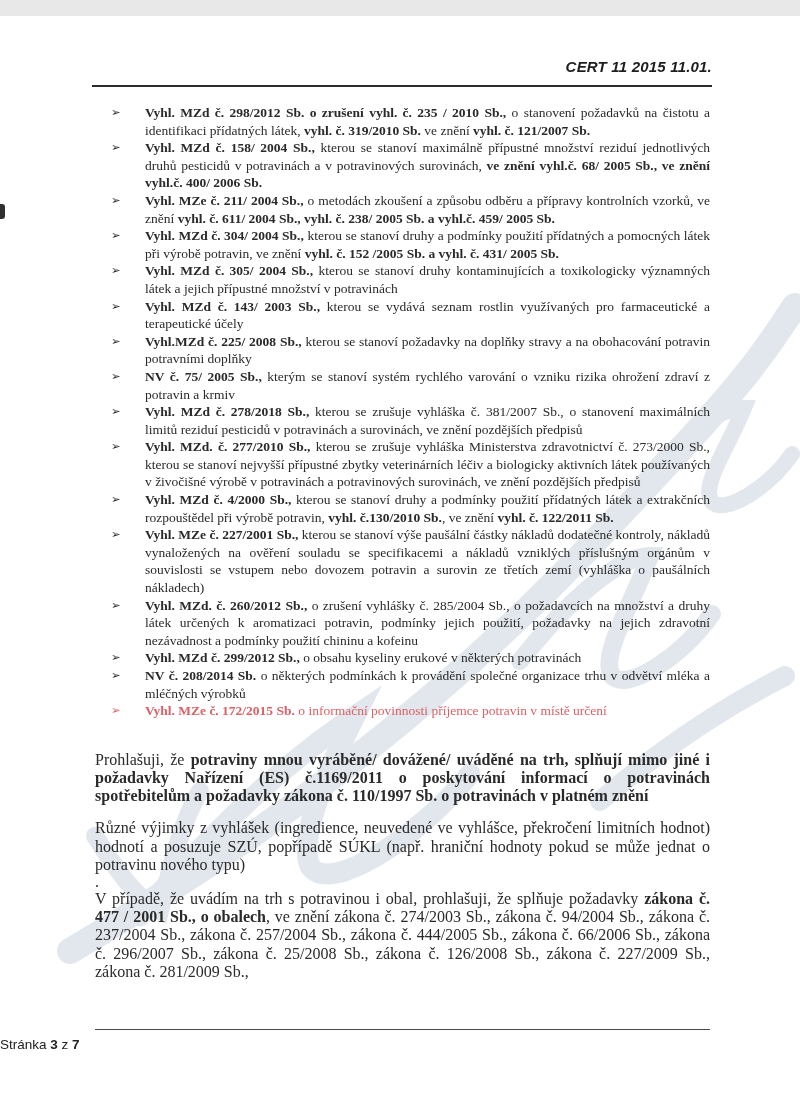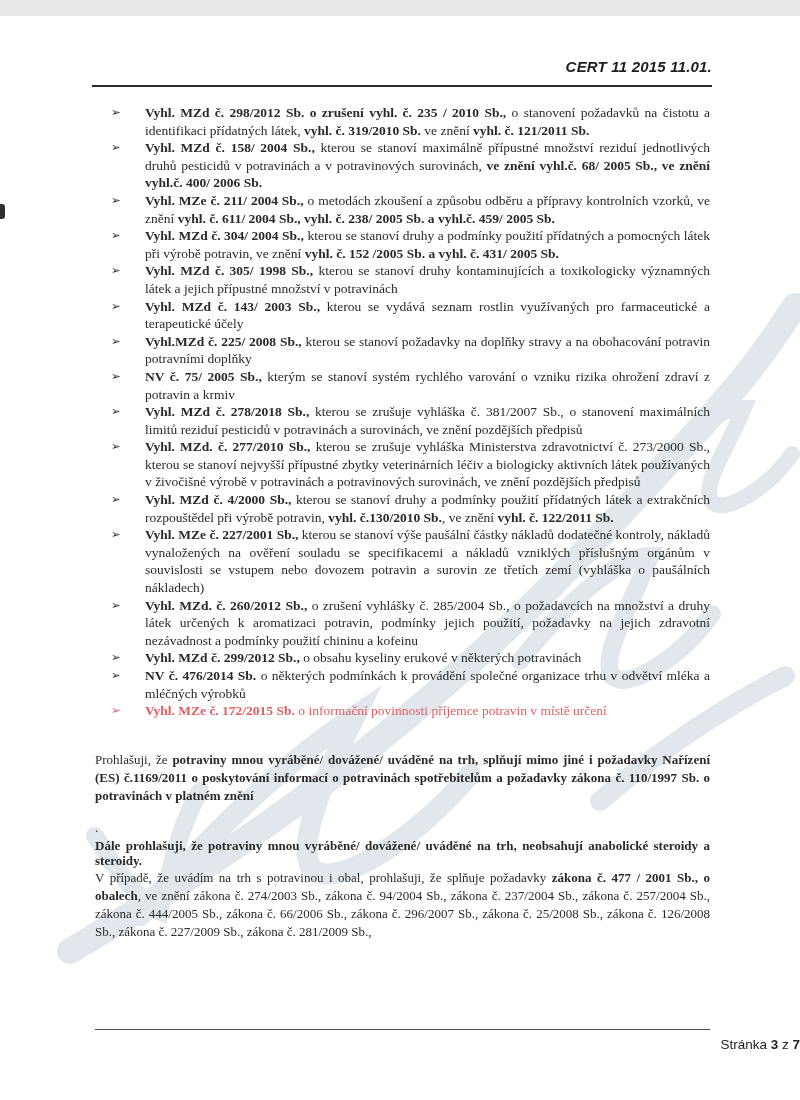--- a/index.html
+++ b/index.html
@@ -22,29 +22,29 @@
   .header-rule{position:absolute;top:69px;left:92px;right:88px;height:2px;background:#2b2b2b;z-index:1;}
   .content{position:absolute;top:88px;left:95px;right:90px;z-index:1;}
   .reg-list{list-style:none;margin:0;padding:0;font-size:13.5px;line-height:17.6px;}
   .reg-list li{position:relative;padding-left:50px;text-align:justify;}
   .reg-list .marker{
     position:absolute;left:16px;top:0;
     font-family:"DejaVu Sans", sans-serif;font-size:11.5px;color:#2a2a2a;
   }
   .reg-list li.red, .reg-list li.red .marker{color:var(--accent-red);}
   .reg-list b, #paras b{font-weight:700;}
-  #paras p{margin:0;font-size:13px;line-height:18.2px;text-align:justify;}
+  #paras p{margin:0;font-size:16px;line-height:18.2px;text-align:justify;}
   #paras p:nth-child(1){margin-top:31px;}
   #paras p:nth-child(2){margin-top:14px;}
   #paras p:nth-child(3){margin-top:0;line-height:15px;}
   #paras p:nth-child(4){margin-top:1px;}
   #paras p:nth-child(5){margin-top:37px;}
   .footer-rule{position:absolute;top:1013px;left:95px;right:90px;height:1px;background:#4a4a4a;z-index:1;}
   .footer{
-    position:absolute;top:1021px;left:0;right:0;text-align:right;z-index:1;
+    position:absolute;top:1021px;left:0;right:0;text-align:left;z-index:1;
     font-family:"Liberation Sans", sans-serif;font-size:13.5px;color:#222;
   }
 </style>
 </head>
 <body>
 
 <div class="page">
 
   <svg class="watermark" width="800" height="1100" viewBox="0 0 800 1100">
     <g fill="none" stroke="#c6d0dd" stroke-linecap="round" opacity="0.5">
@@ -59,41 +59,41 @@
 
   <div class="scan-mark"></div>
 
   <div class="header">
     <span class="doc-code">CERT 11 2015 11.01.</span>
   </div>
   <div class="header-rule"></div>
 
   <div class="content">
     <ul class="reg-list" id="reg-list">
-        <li><span class="marker">➢</span><b>Vyhl. MZd č. 298/2012 Sb. o zrušení vyhl. č. 235 / 2010 Sb.,</b><span> o stanovení požadavků na čistotu a identifikaci přídatných látek, </span><b>vyhl. č. 319/2010 Sb.</b><span> ve znění </span><b>vyhl. č. 121/2011 Sb.</b></li>
+        <li><span class="marker">➢</span><b>Vyhl. MZd č. 298/2012 Sb. o zrušení vyhl. č. 235 / 2010 Sb.,</b><span> o stanovení požadavků na čistotu a identifikaci přídatných látek, </span><b>vyhl. č. 319/2010 Sb.</b><span> ve znění </span><b>vyhl. č. 121/2007 Sb.</b></li>
         <li><span class="marker">➢</span><b>Vyhl. MZd č. 158/ 2004 Sb.,</b><span> kterou se stanoví maximálně přípustné množství reziduí jednotlivých druhů pesticidů v potravinách a v potravinových surovinách, </span><b>ve znění vyhl.č. 68/ 2005 Sb., ve znění vyhl.č. 400/ 2006 Sb.</b></li>
         <li><span class="marker">➢</span><b>Vyhl. MZe č. 211/ 2004 Sb.,</b><span> o metodách zkoušení a způsobu odběru a přípravy kontrolních vzorků, ve znění </span><b>vyhl. č. 611/ 2004 Sb., vyhl. č. 238/ 2005 Sb. a vyhl.č. 459/ 2005 Sb.</b></li>
         <li><span class="marker">➢</span><b>Vyhl. MZd č. 304/ 2004 Sb.,</b><span> kterou se stanoví druhy a podmínky použití přídatných a pomocných látek při výrobě potravin, ve znění </span><b>vyhl. č. 152 /2005 Sb. a vyhl. č. 431/ 2005 Sb.</b></li>
-        <li><span class="marker">➢</span><b>Vyhl. MZd č. 305/ 1998 Sb.,</b><span> kterou se stanoví druhy kontaminujících a toxikologicky významných látek a jejich přípustné množství v potravinách</span></li>
+        <li><span class="marker">➢</span><b>Vyhl. MZd č. 305/ 2004 Sb.,</b><span> kterou se stanoví druhy kontaminujících a toxikologicky významných látek a jejich přípustné množství v potravinách</span></li>
         <li><span class="marker">➢</span><b>Vyhl. MZd č. 143/ 2003 Sb.,</b><span> kterou se vydává seznam rostlin využívaných pro farmaceutické a terapeutické účely</span></li>
         <li><span class="marker">➢</span><b>Vyhl.MZd č. 225/ 2008 Sb.,</b><span> kterou se stanoví požadavky na doplňky stravy a na obohacování potravin potravními doplňky</span></li>
         <li><span class="marker">➢</span><b>NV č. 75/ 2005 Sb.,</b><span> kterým se stanoví systém rychlého varování o vzniku rizika ohrožení zdraví z potravin a krmiv</span></li>
         <li><span class="marker">➢</span><b>Vyhl. MZd č. 278/2018 Sb.,</b><span> kterou se zrušuje vyhláška č. 381/2007 Sb., o stanovení maximálních limitů reziduí pesticidů v potravinách a surovinách, ve znění pozdějších předpisů</span></li>
         <li><span class="marker">➢</span><b>Vyhl. MZd. č. 277/2010 Sb.,</b><span> kterou se zrušuje vyhláška Ministerstva zdravotnictví č. 273/2000 Sb., kterou se stanoví nejvyšší přípustné zbytky veterinárních léčiv a biologicky aktivních látek používaných v živočišné výrobě v potravinách a potravinových surovinách, ve znění pozdějších předpisů</span></li>
         <li><span class="marker">➢</span><b>Vyhl. MZd č. 4/2000 Sb.,</b><span> kterou se stanoví druhy a podmínky použití přídatných látek a extrakčních rozpouštědel při výrobě potravin, </span><b>vyhl. č.130/2010 Sb.</b><span>, ve znění </span><b>vyhl. č. 122/2011 Sb.</b></li>
         <li><span class="marker">➢</span><b>Vyhl. MZe č. 227/2001 Sb.,</b><span> kterou se stanoví výše paušální částky nákladů dodatečné kontroly, nákladů vynaložených na ověření souladu se specifikacemi a nákladů vzniklých příslušným orgánům v souvislosti se vstupem nebo dovozem potravin a surovin ze třetích zemí (vyhláška o paušálních nákladech)</span></li>
         <li><span class="marker">➢</span><b>Vyhl. MZd. č. 260/2012 Sb.,</b><span> o zrušení vyhlášky č. 285/2004 Sb., o požadavcích na množství a druhy látek určených k aromatizaci potravin, podmínky jejich použití, požadavky na jejich zdravotní nezávadnost a podmínky použití chininu a kofeinu</span></li>
         <li><span class="marker">➢</span><b>Vyhl. MZd č. 299/2012 Sb.,</b><span> o obsahu kyseliny erukové v některých potravinách</span></li>
-        <li><span class="marker">➢</span><b>NV č. 476/2014 Sb.</b><span> o některých podmínkách k provádění společné organizace trhu v odvětví mléka a mléčných výrobků</span></li>
+        <li><span class="marker">➢</span><b>NV č. 208/2014 Sb.</b><span> o některých podmínkách k provádění společné organizace trhu v odvětví mléka a mléčných výrobků</span></li>
         <li class="red"><span class="marker">➢</span><b>Vyhl. MZe č. 172/2015 Sb.</b><span> o informační povinnosti příjemce potravin v místě určení</span></li>
       </ul>
     <div id="paras">
         <p><span>Prohlašuji, že </span><b>potraviny mnou vyráběné/ dovážené/ uváděné na trh, splňují mimo jiné i požadavky Nařízení (ES) č.1169/2011 o poskytování informací o potravinách spotřebitelům a požadavky zákona č. 110/1997 Sb. o potravinách v platném znění</b></p>
+        <p><span>Různé výjimky z vyhlášek (ingredience, neuvedené ve vyhlášce, překročení limitních hodnot) hodnotí a posuzuje SZÚ, popřípadě SÚKL (např. hraniční hodnoty pokud se může jednat o potravinu nového typu)</span></p>
         <p><span>.</span></p>
-        <p><b>Dále prohlašuji, že potraviny mnou vyráběné/ dovážené/ uváděné na trh, neobsahují anabolické steroidy a steroidy.</b></p>
         <p><span>V případě, že uvádím na trh s potravinou i obal, prohlašuji, že splňuje požadavky </span><b>zákona č. 477 / 2001 Sb., o obalech</b><span>, ve znění zákona č. 274/2003 Sb., zákona č. 94/2004 Sb., zákona č. 237/2004 Sb., zákona č. 257/2004 Sb., zákona č. 444/2005 Sb., zákona č. 66/2006 Sb., zákona č. 296/2007 Sb., zákona č. 25/2008 Sb., zákona č. 126/2008 Sb., zákona č. 227/2009 Sb., zákona č. 281/2009 Sb.,</span></p>
       </div>
   </div>
 
   <div class="footer-rule"></div>
   <div class="footer">
     <span id="footer-text"><span>Stránka </span><b>3</b><span> z </span><b>7</b></span>
   </div>
 
 </div>

